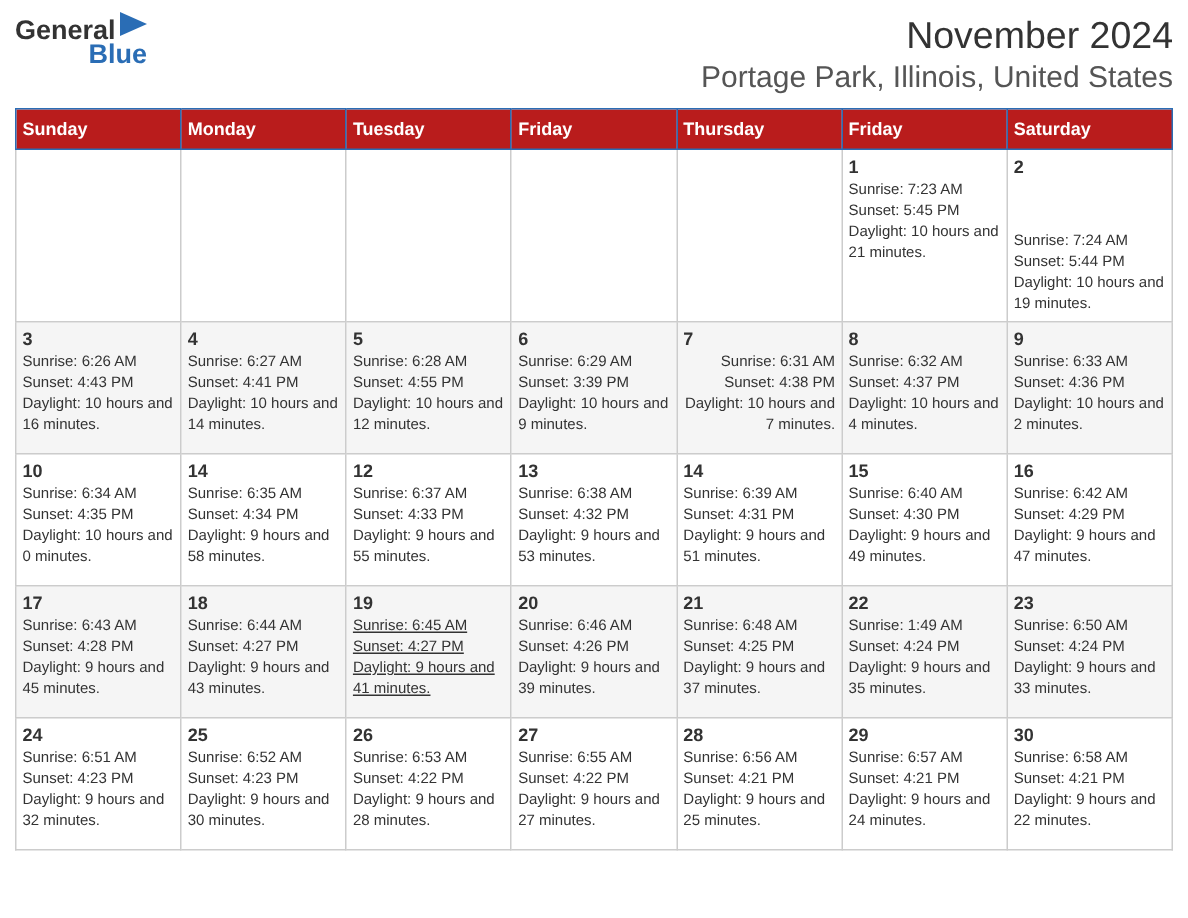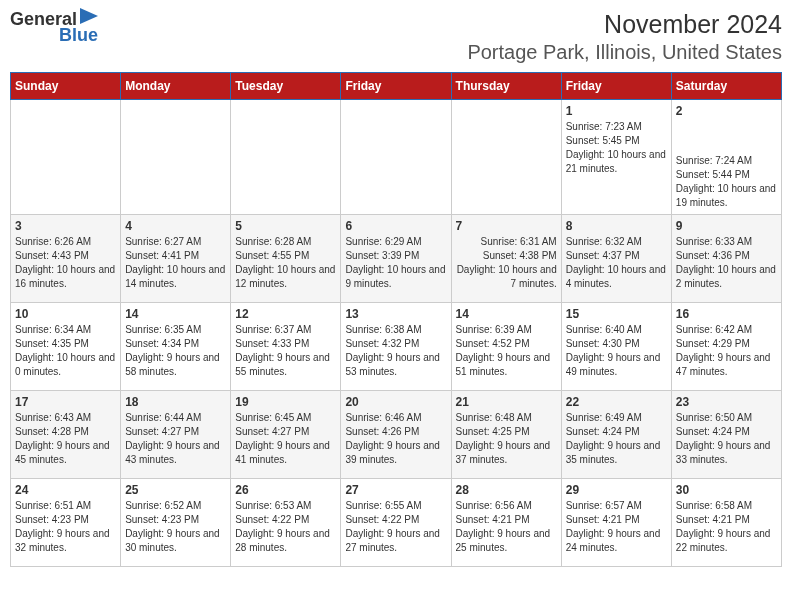--- a/index.html
+++ b/index.html
@@ -200,21 +200,21 @@
         </td>
         <td>
           <div class="day-number">13</div>
           <div class="day-info" style="white-space: pre-line;">Sunrise: 6:38 AM
 Sunset: 4:32 PM
 Daylight: 9 hours and 53 minutes.</div>
         </td>
         <td>
           <div class="day-number">14</div>
           <div class="day-info" style="white-space: pre-line;">Sunrise: 6:39 AM
-Sunset: 4:52 PM
+Sunset: 4:31 PM
 Daylight: 9 hours and 51 minutes.</div>
         </td>
         <td>
           <div class="day-number">15</div>
           <div class="day-info" style="white-space: pre-line;">Sunrise: 6:40 AM
 Sunset: 4:30 PM
 Daylight: 9 hours and 49 minutes.</div>
         </td>
         <td>
           <div class="day-number">16</div>
@@ -231,39 +231,39 @@
 Daylight: 9 hours and 45 minutes.</div>
         </td>
         <td>
           <div class="day-number">18</div>
           <div class="day-info" style="white-space: pre-line;">Sunrise: 6:44 AM
 Sunset: 4:27 PM
 Daylight: 9 hours and 43 minutes.</div>
         </td>
         <td>
           <div class="day-number">19</div>
-          <div class="day-info" style="white-space: pre-line;">Sunrise: 6:45 AM
+          <div class="day-info" style="white-space: pre-line; text-decoration: underline;">Sunrise: 6:45 AM
 Sunset: 4:27 PM
 Daylight: 9 hours and 41 minutes.</div>
         </td>
         <td>
           <div class="day-number">20</div>
           <div class="day-info" style="white-space: pre-line;">Sunrise: 6:46 AM
 Sunset: 4:26 PM
 Daylight: 9 hours and 39 minutes.</div>
         </td>
         <td>
           <div class="day-number">21</div>
           <div class="day-info" style="white-space: pre-line;">Sunrise: 6:48 AM
 Sunset: 4:25 PM
 Daylight: 9 hours and 37 minutes.</div>
         </td>
         <td>
           <div class="day-number">22</div>
-          <div class="day-info" style="white-space: pre-line;">Sunrise: 6:49 AM
+          <div class="day-info" style="white-space: pre-line;">Sunrise: 1:49 AM
 Sunset: 4:24 PM
 Daylight: 9 hours and 35 minutes.</div>
         </td>
         <td>
           <div class="day-number">23</div>
           <div class="day-info" style="white-space: pre-line;">Sunrise: 6:50 AM
 Sunset: 4:24 PM
 Daylight: 9 hours and 33 minutes.</div>
         </td>
       </tr>

